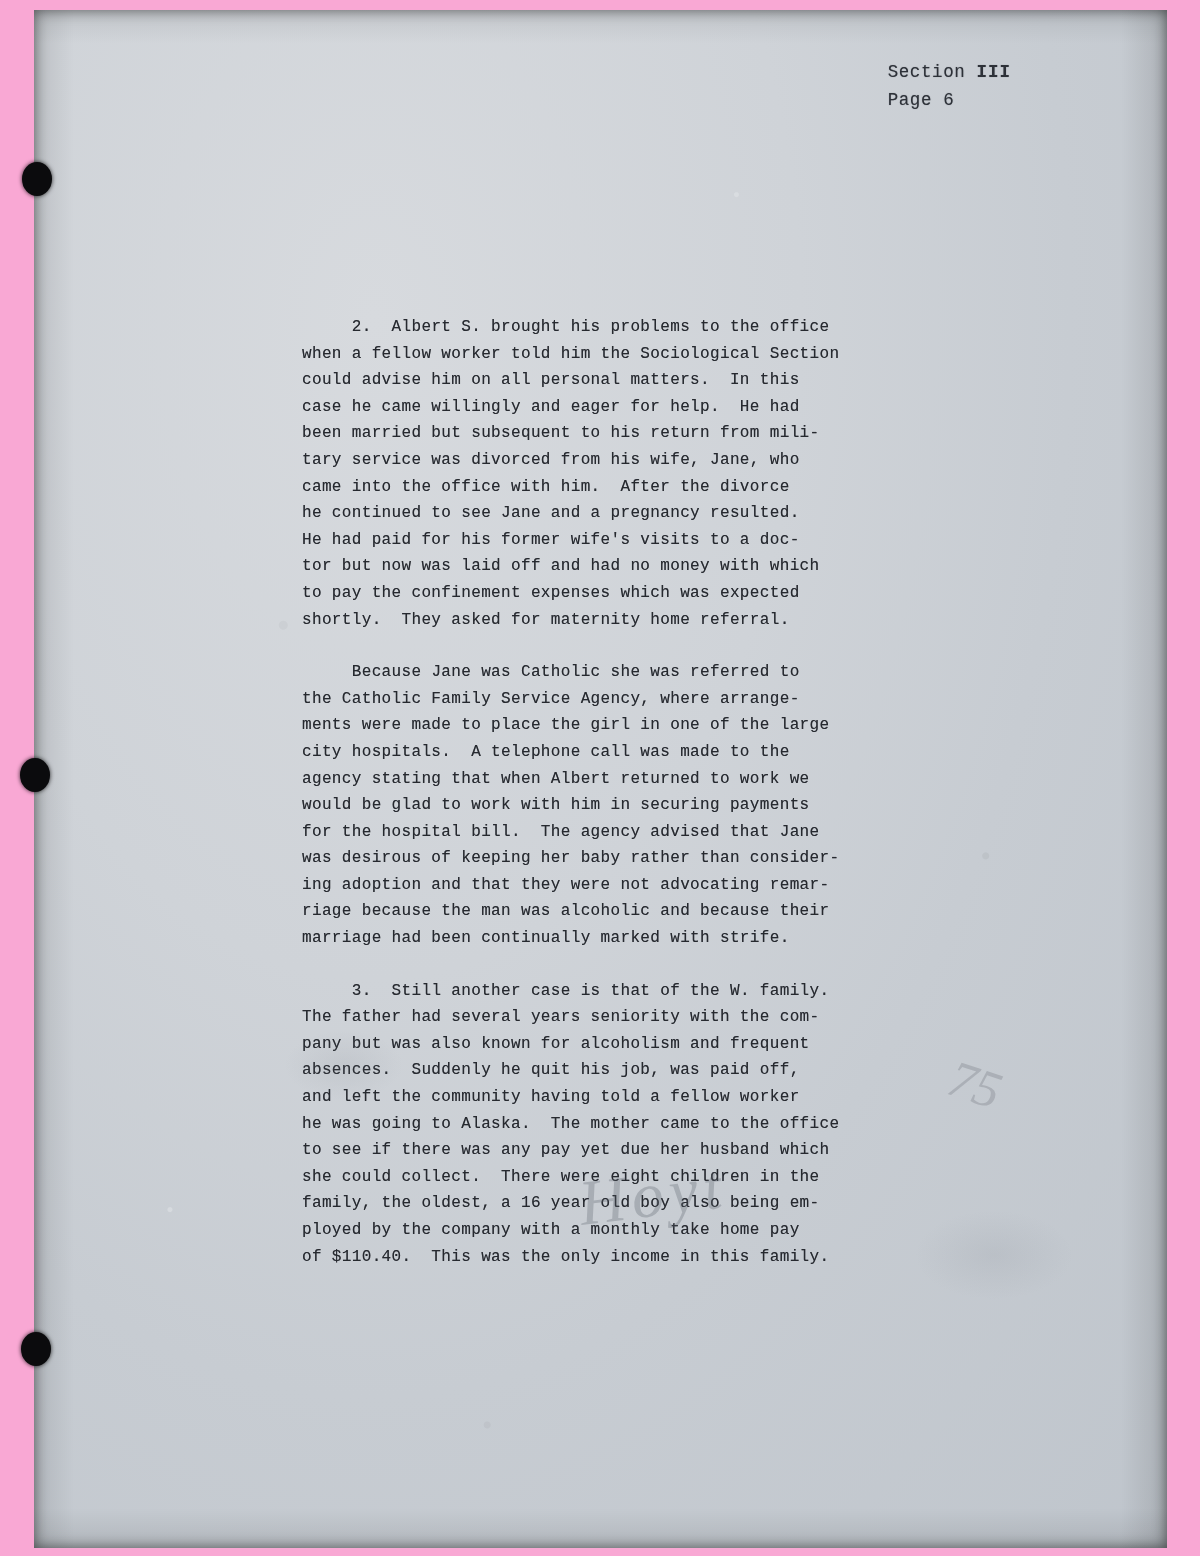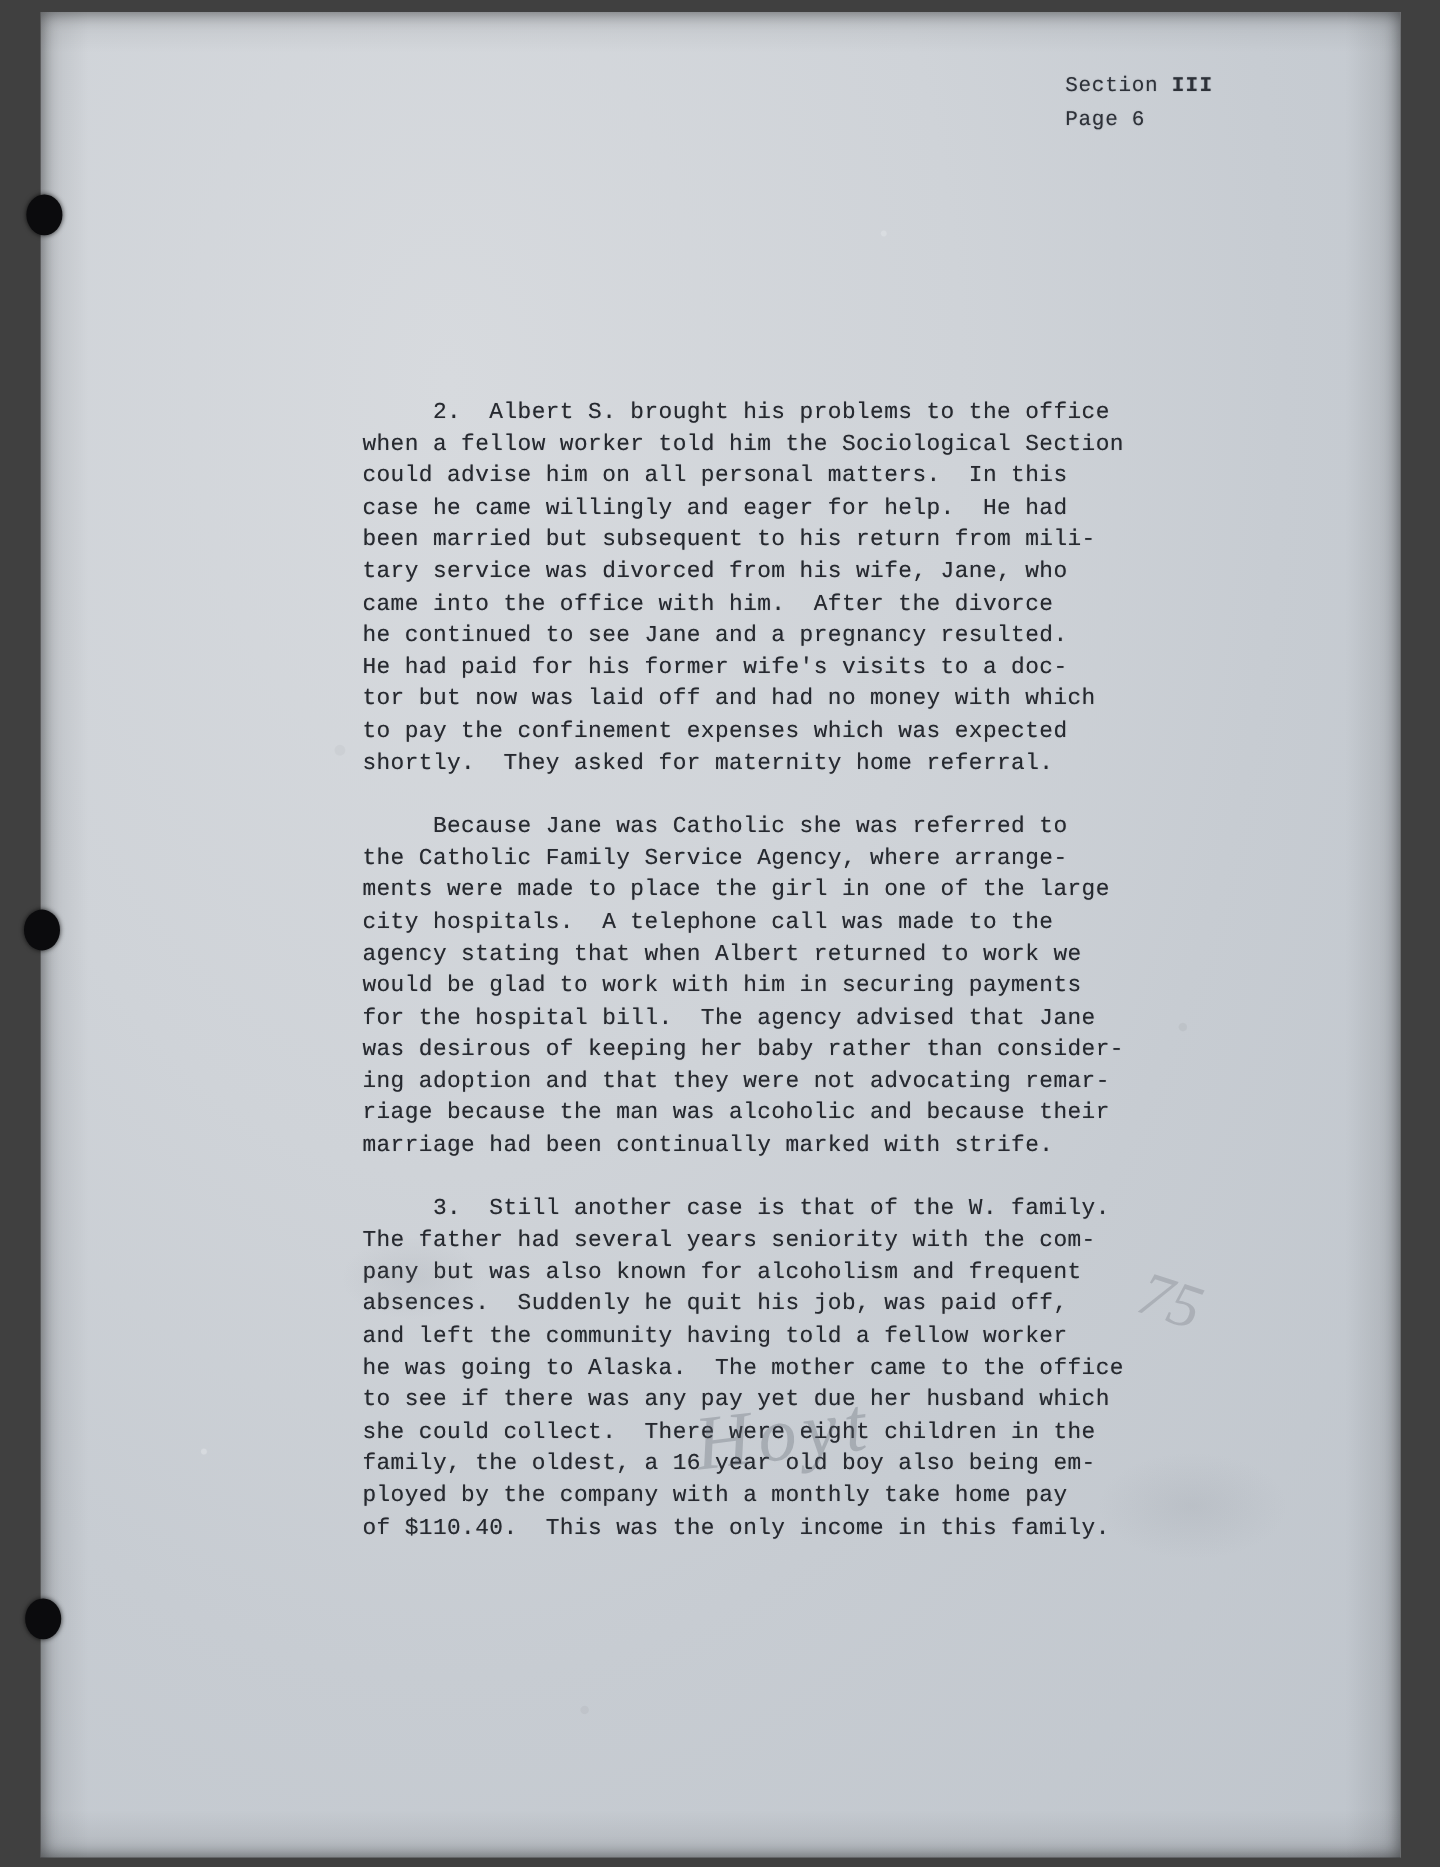--- a/index.html
+++ b/index.html
@@ -11,21 +11,21 @@
     width: 1200px;
     height: 1556px;
     overflow: hidden;
     font-family: "Liberation Mono", monospace;
   }
   .scan {
     position: absolute;
     left: 0; top: 0;
     width: 1200px;
     height: 1556px;
-    background: #404040;
+    background: #f9a8d4;
   }
   
   .page {
     position: absolute;
     left: 34px;
     top: 10px;
     width: 1133px;
     height: 1538px;
     background:
       radial-gradient(ellipse at 30% 20%, #d7dade 0%, #cfd3d8 38%, #c7ccd2 62%, #bfc5cc 100%);
@@ -80,24 +80,24 @@
     letter-spacing: 0.6px;
     text-shadow: 0 0 1px rgba(40,45,55,0.45);
   }
   .header .line { white-space: pre; }
   .header .strong { font-weight: 700; letter-spacing: 1px; }
 
   
   .body-text {
     position: absolute;
     left: 268px;
-    top: 320px;
+    top: 304px;
     width: 660px;
     color: #26292f;
-    font-size: 19px;
+    font-size: 16px;
     line-height: 26.6px;
     letter-spacing: 0.35px;
     text-shadow: 0 0 0.6px rgba(35,40,50,0.5);
   }
   .para {
     margin: 0 0 26px 0;
     white-space: pre-wrap;
   }
   .para:last-child { margin-bottom: 12px; }
 

